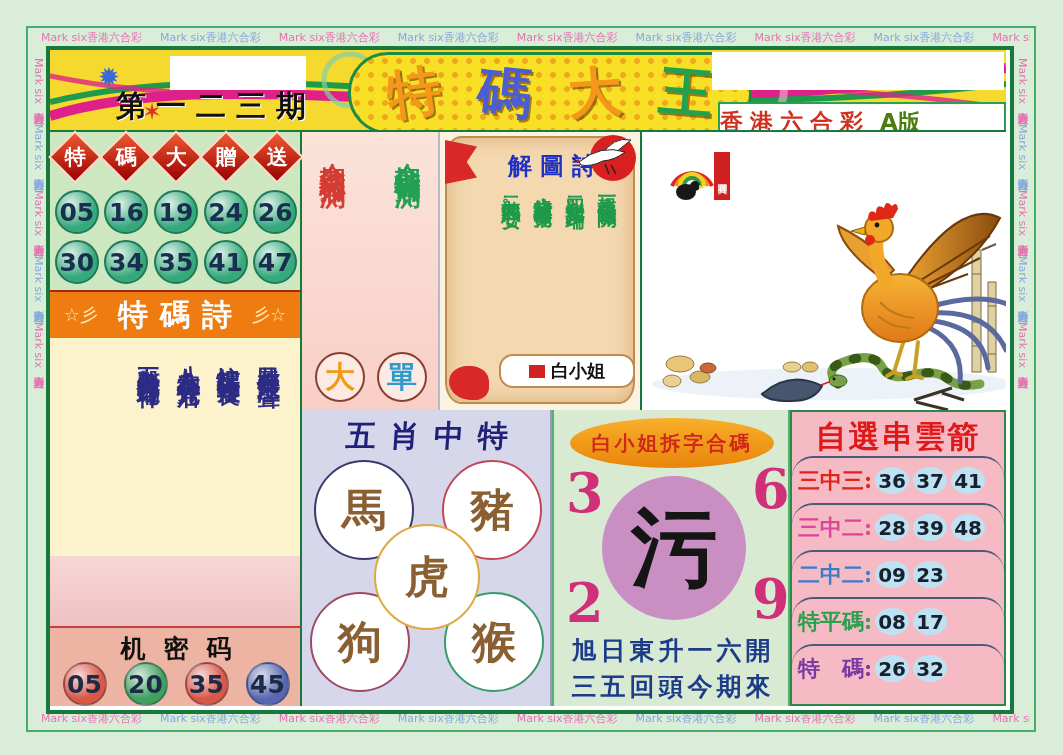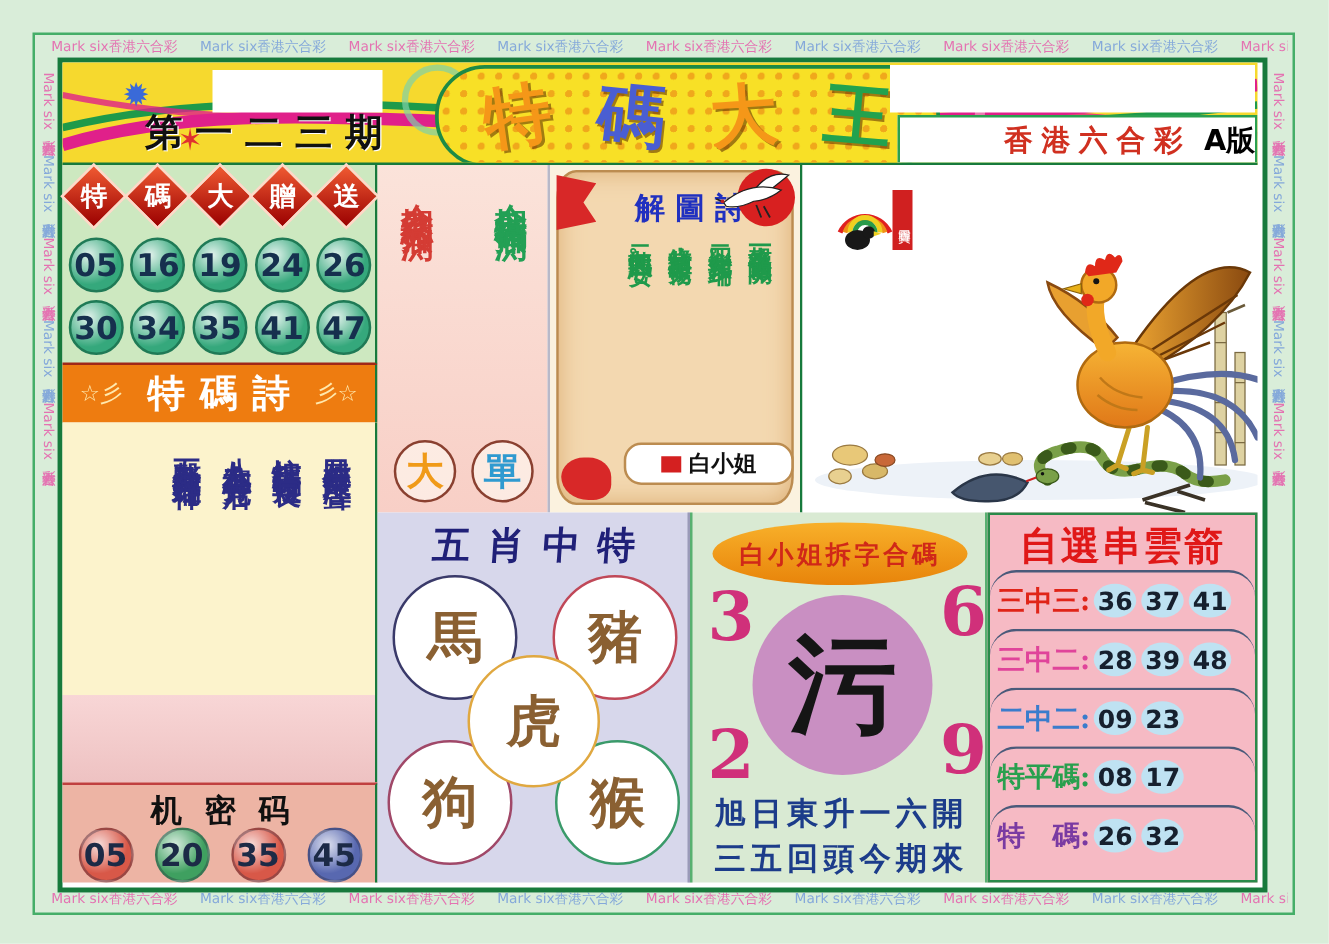--- a/index.html
+++ b/index.html
@@ -29,24 +29,24 @@
   .patch{background:#fff;}
   #patch-l{left:120px;top:6px;width:136px;height:34px;}
   #patch-r{left:662px;top:2px;width:292px;height:38px;}
   #title-capsule{left:298px;top:2px;width:362px;height:76px;border:3px solid #1e8a46;border-radius:40px;
       background-color:#f8e026;
       background-image:radial-gradient(circle 3px at 6px 6px,#f0a81c 95%,rgba(0,0,0,0));
       background-size:14px 14px;
       display:flex;align-items:center;justify-content:space-around;padding:0 18px;}
   .tchar{font-size:54px;font-weight:bold;text-shadow:2px 2px 0 rgba(90,40,0,.55);}
   .tc0{transform:rotate(-8deg);} .tc1{transform:rotate(6deg);} .tc2{transform:rotate(-4deg);} .tc3{transform:rotate(5deg);}
-  #edition-box{left:668px;top:42px;width:284px;height:36px;background:#fff;border:2px solid #2aa050;
-      display:flex;align-items:center;justify-content:flex-end;gap:10px;}
+  #edition-box{left:668px;top:52px;width:284px;height:36px;background:#fff;border:2px solid #2aa050;
+      display:flex;align-items:center;justify-content:flex-start;gap:10px;}
   #edition-region{color:#d03020;font-size:23px;font-weight:bold;letter-spacing:7px;}
-  #edition-label{color:#000000;font-size:23px;font-weight:bold;}
+  #edition-label{color:#4d7c0f;font-size:23px;font-weight:bold;}
   
   #p-giveaway{left:0;top:82px;width:252px;height:160px;background:#cde8c0;border-bottom:2px solid #a02818;border-right:2px solid #177a3c;}
   #diamond-row{position:absolute;left:0;top:6px;width:252px;display:flex;justify-content:space-around;}
   .diamond{width:34px;height:34px;background:linear-gradient(135deg,#f05a32,#9a0000);transform:rotate(45deg);
       border:2px solid #ffd8c8;display:flex;align-items:center;justify-content:center;}
   .dch{transform:rotate(-45deg);color:#fff;font-size:21px;font-weight:bold;}
   #gballs{position:absolute;left:2px;top:58px;width:248px;display:flex;flex-wrap:wrap;justify-content:space-around;row-gap:6px;}
   .gball{width:44px;height:44px;border-radius:50%;border:2px solid #1f7a56;box-sizing:border-box;
       background-color:#35a87c;
       background-image:radial-gradient(circle at 35% 30%,rgba(255,255,255,.85),rgba(255,255,255,0) 62%);

